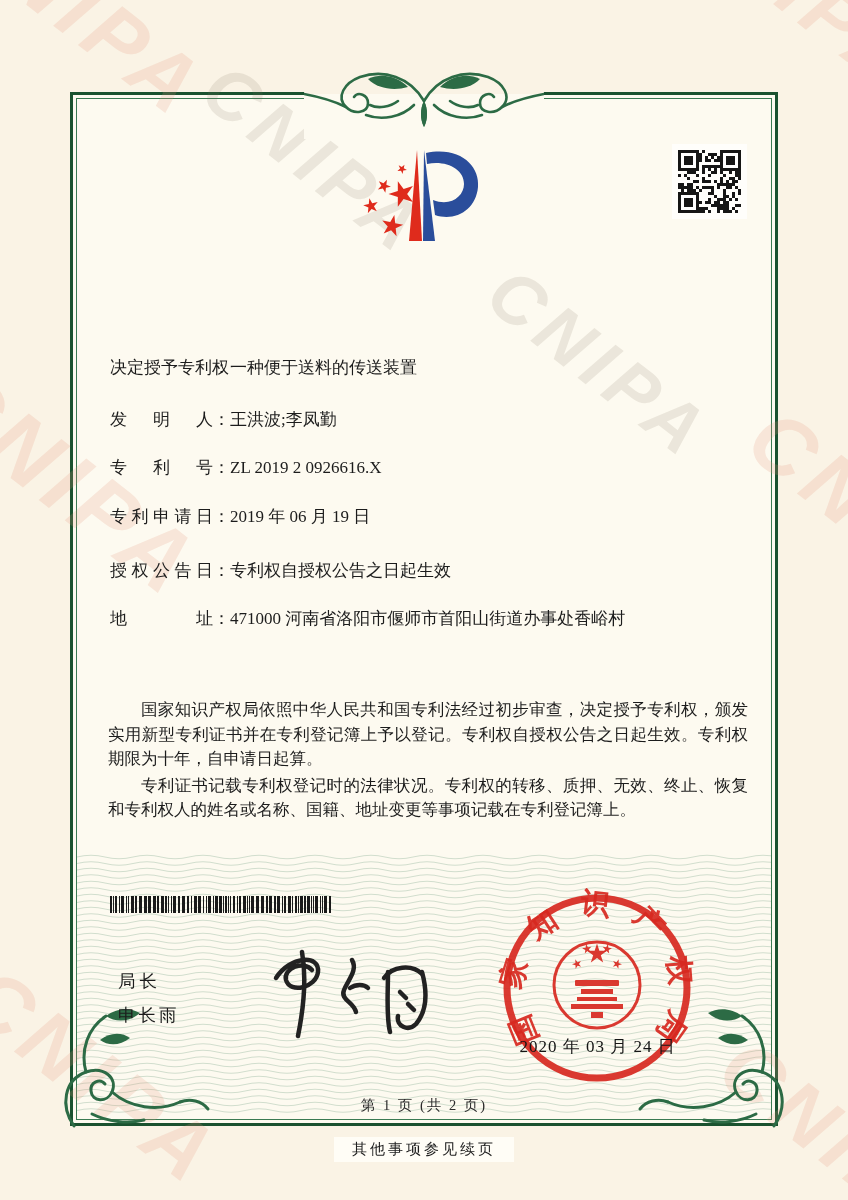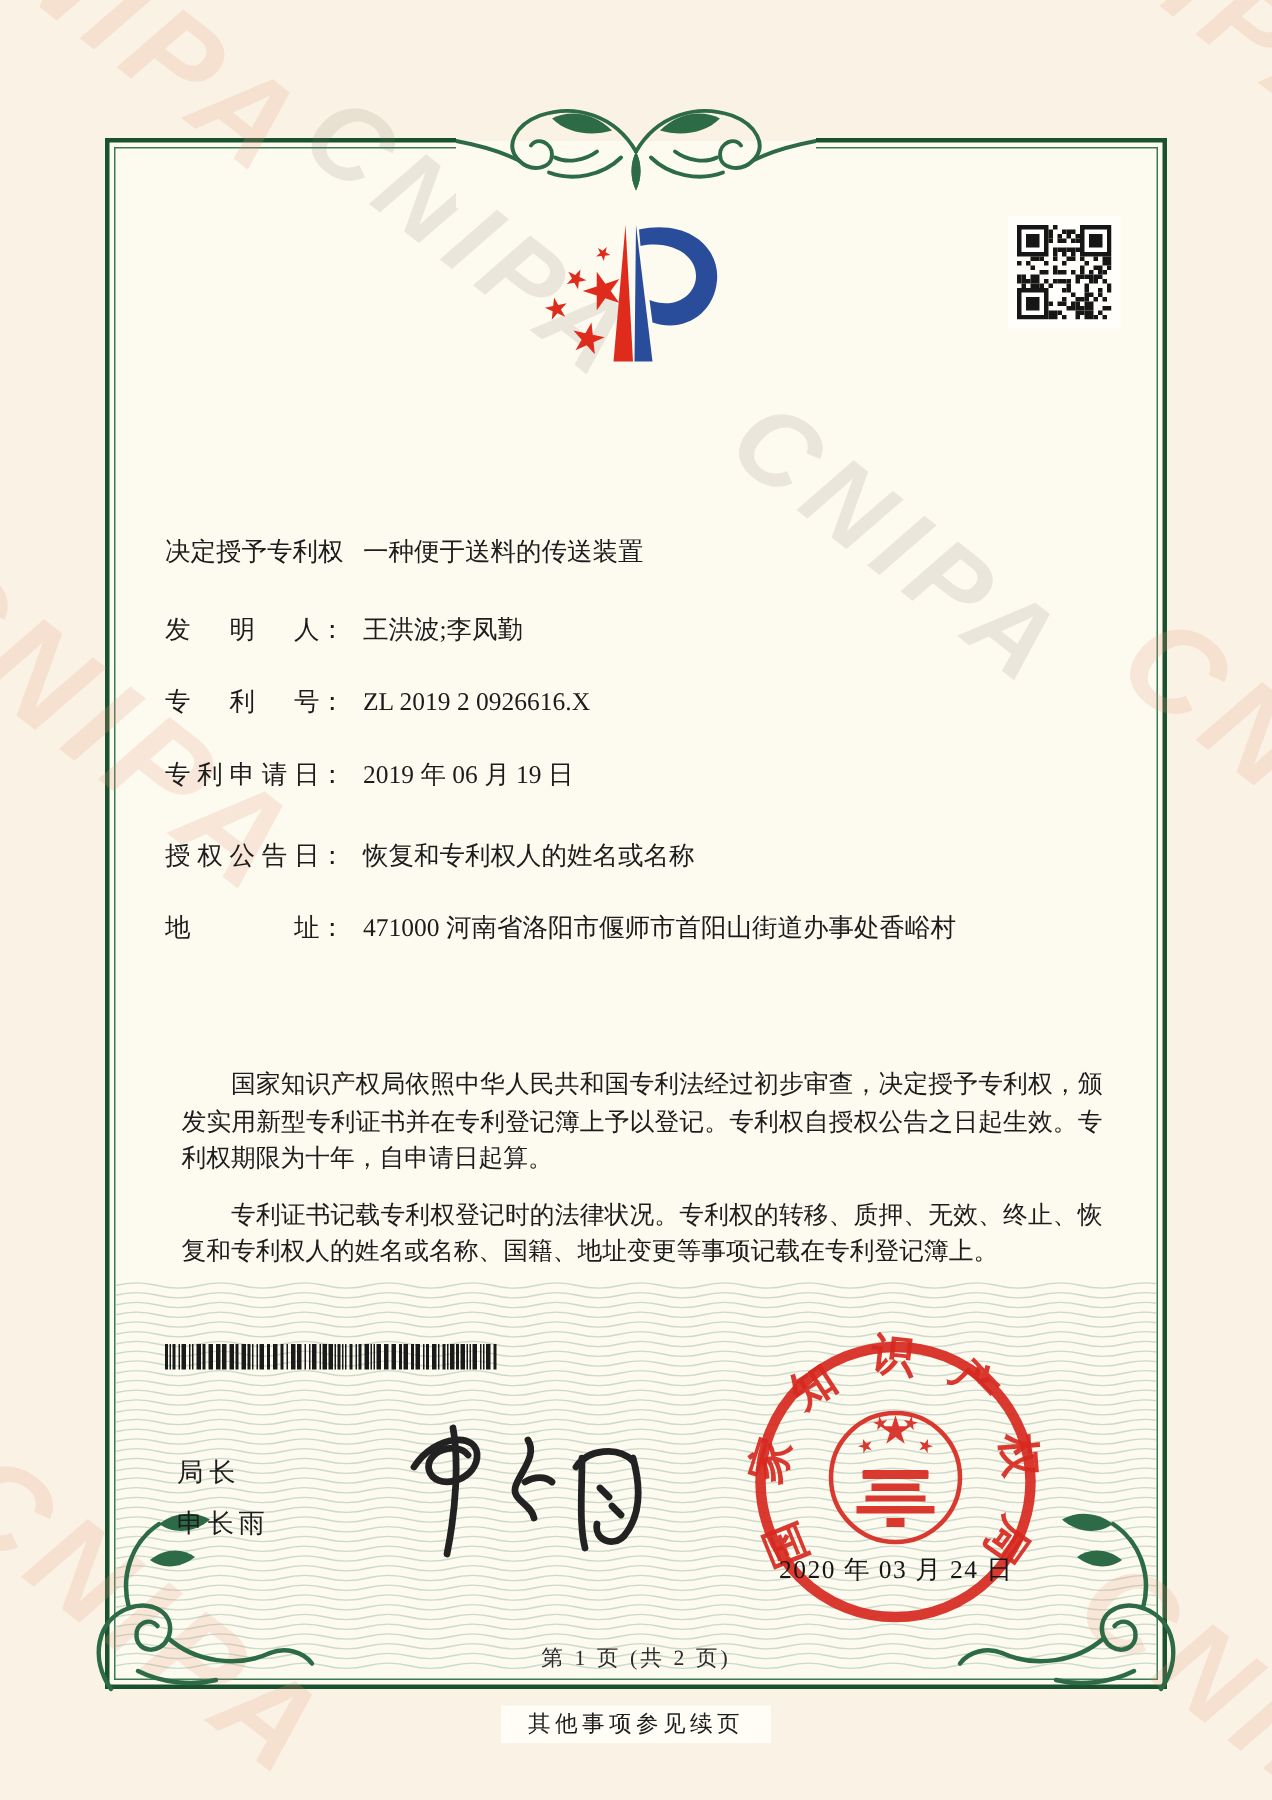--- a/index.html
+++ b/index.html
@@ -43,25 +43,25 @@
   .ct{position:absolute;z-index:5}
   .certno{left:110px;top:148px;font-size:17px;letter-spacing:2.5px}
   .logo{left:338px;top:140px}
   .qrbox{left:672px;top:144px;background:#fffefb;padding:6px;line-height:0}
   .title{left:70px;top:252px;width:708px;text-align:center;
          font-size:40px;font-weight:bold;letter-spacing:6px}
   .row{left:110px;width:648px;height:24px;font-size:17px;white-space:nowrap}
   .r1{top:356px}.r2{top:408px}.r3{top:456px}.r4{top:505px}
   .r5{top:559px}.r6{top:607px}.r7{top:659px}
   .flabel{display:inline-block;width:103px;text-align:justify;text-align-last:justify;vertical-align:bottom}
-  .fvalue{margin-left:12px}
+  .fvalue{}
   .g2{position:absolute;left:335px;top:0}
   .g2 .fvalue{margin-left:8px}
   .paras{left:108px;top:698px;width:640px;font-size:16.5px;line-height:24.5px;text-align:justify}
-  .paras p{text-indent:2em;margin:13px}
+  .paras p{text-indent:2em;margin:0}
   .paras p + p{margin-top:2px}
   #barcode{left:110px;top:896px;height:17px;display:flex;align-items:stretch}
   #barcode i{display:block;height:100%;background:#1a1a1a}
   .signer-title{left:118px;top:969px;font-size:17.5px;letter-spacing:4px}
   .signer-name{left:118px;top:1003px;font-size:17.5px;letter-spacing:3px}
   .sig{left:246px;top:944px}
   .seal{left:497px;top:888px;z-index:5}
   .sealdate{left:505px;top:1035px;width:185px;text-align:center;
             font-size:17px;letter-spacing:1px;color:#151515;z-index:6}
   .pagenum{left:70px;top:1096px;width:708px;text-align:center;
@@ -344,21 +344,21 @@
   <div class="ct row r2">
     <span class="flabel">发明人</span><span class="fcolon">：</span><span class="fvalue">王洪波;李凤勤</span>
   </div>
   <div class="ct row r3">
     <span class="flabel">专利号</span><span class="fcolon">：</span><span class="fvalue">ZL 2019 2 0926616.X</span>
   </div>
   <div class="ct row r4">
     <span class="flabel">专利申请日</span><span class="fcolon">：</span><span class="fvalue">2019 年 06 月 19 日</span>
   </div>
   <div class="ct row r5">
-    <span class="flabel">授权公告日</span><span class="fcolon">：</span><span class="fvalue">恢复和专利权人的姓名或名称</span>
+    <span class="flabel">授权公告日</span><span class="fcolon">：</span><span class="fvalue">专利权自授权公告之日起生效</span>
   </div>
   <div class="ct row r6">
     <span class="flabel">地址</span><span class="fcolon">：</span><span class="fvalue">471000 河南省洛阳市偃师市首阳山街道办事处香峪村</span>
   </div>
 
   <div class="ct paras">
     <p>国家知识产权局依照中华人民共和国专利法经过初步审查，决定授予专利权，颁发实用新型专利证书并在专利登记簿上予以登记。专利权自授权公告之日起生效。专利权期限为十年，自申请日起算。</p>
     <p>专利证书记载专利权登记时的法律状况。专利权的转移、质押、无效、终止、恢复和专利权人的姓名或名称、国籍、地址变更等事项记载在专利登记簿上。</p>
   </div>
 

